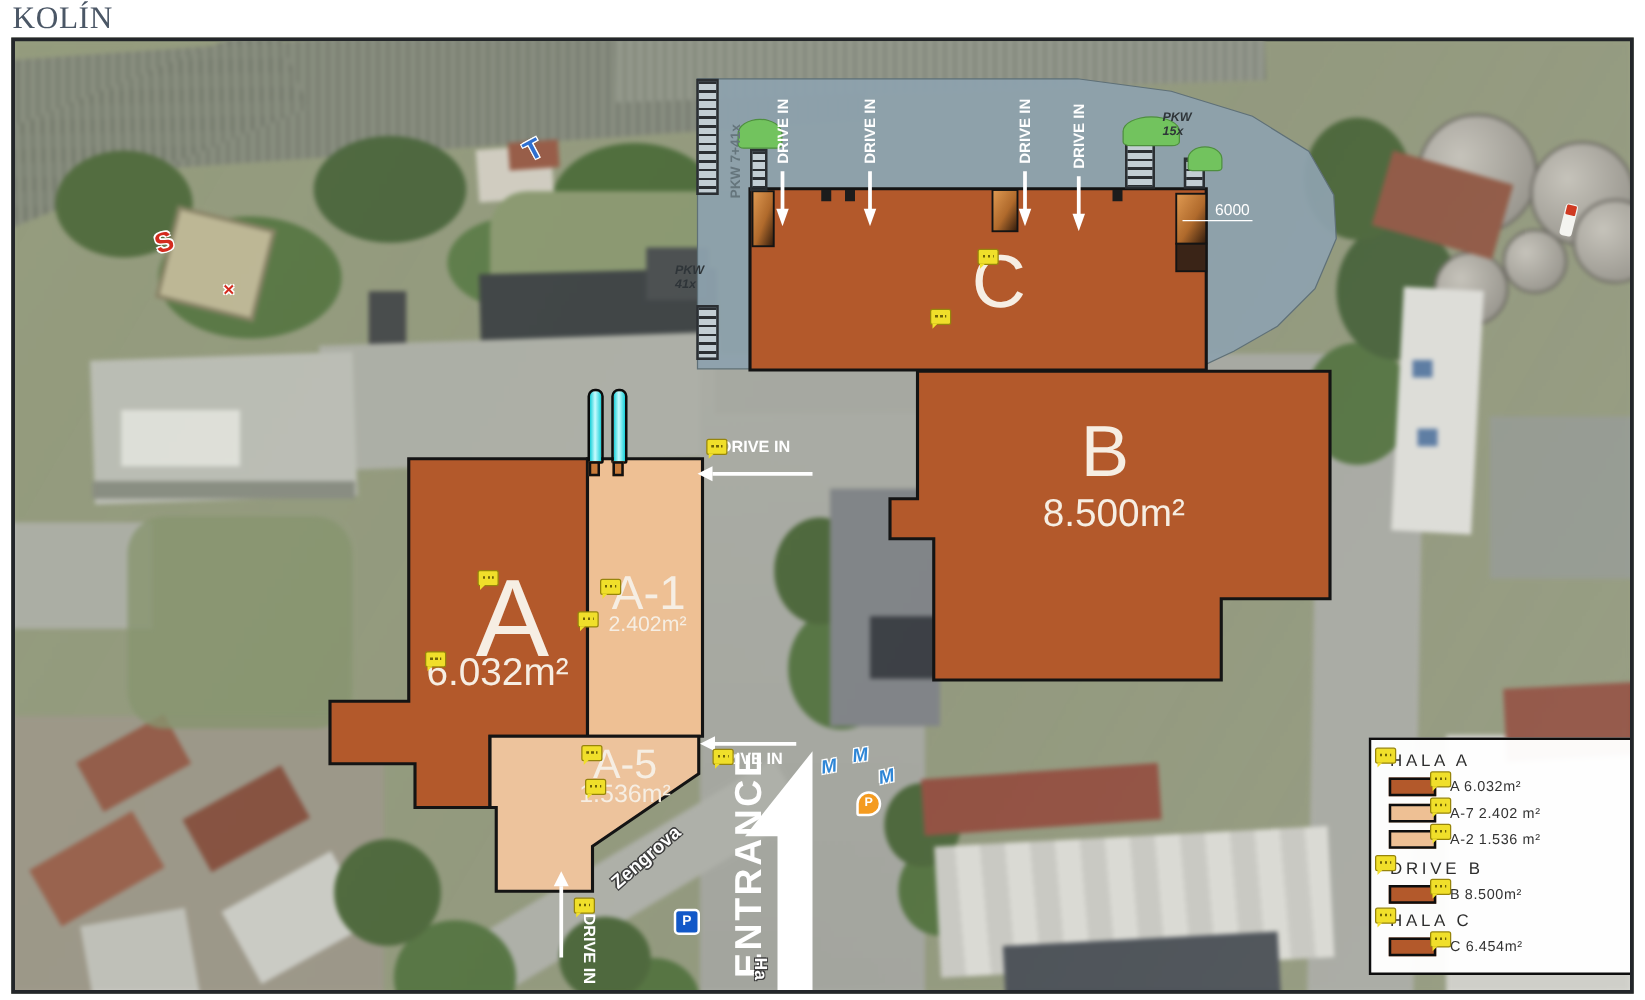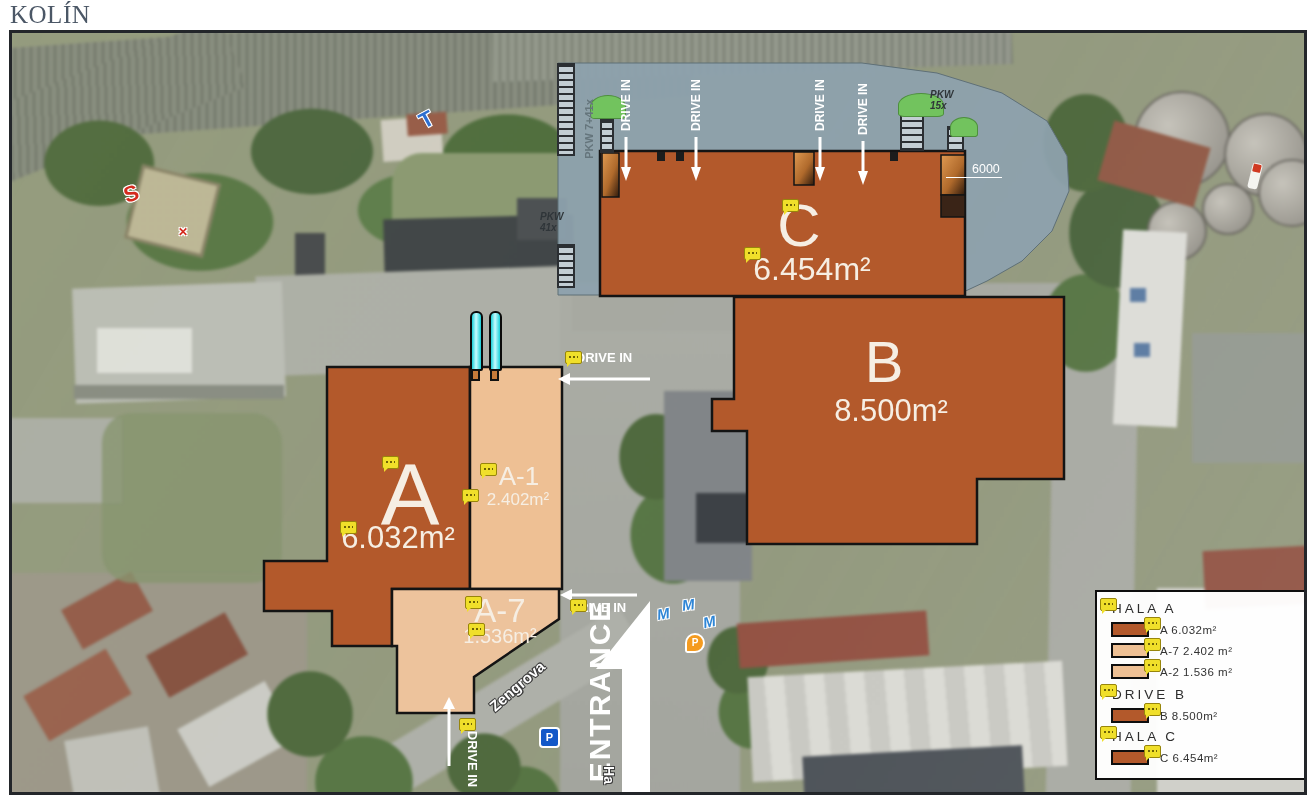--- a/index.html
+++ b/index.html
@@ -183,28 +183,27 @@
         <line x1="684" y1="104" x2="684" y2="136"></line>
         <line x1="808" y1="104" x2="808" y2="136"></line>
         <line x1="851" y1="108" x2="851" y2="140"></line>
         <line x1="638" y1="346" x2="558" y2="346"></line>
         <line x1="625" y1="562" x2="560" y2="562"></line>
         <line x1="437" y1="733" x2="437" y2="676"></line>
       </g>
     </svg>
 
     <div class="hall-name ctr" style="left:787px;top:192px;font-size:60px;z-index:5;">C</div>
-    <div class="hall-area ctr" style="left:800px;top:236px;font-size:32px;z-index:5;">6.454m²</div>
     <div class="hall-name ctr" style="left:872px;top:328px;font-size:58px;z-index:5;">B</div>
     <div class="hall-area ctr" style="left:879px;top:378px;font-size:31px;z-index:5;">8.500m²</div>
     <div class="hall-name ctr" style="left:398px;top:462px;font-size:88px;z-index:5;">A</div>
     <div class="hall-area ctr" style="left:386px;top:505px;font-size:31px;z-index:5;">6.032m²</div>
-    <div class="hall-name ctr" style="left:507px;top:443px;font-size:26px;z-index:5;">A-1</div>
+    <div class="hall-name ctr" style="left:507px;top:443px;font-size:38px;z-index:5;">A-1</div>
     <div class="hall-area ctr" style="left:506px;top:467px;font-size:17px;z-index:5;">2.402m²</div>
-    <div class="hall-name ctr" style="left:488px;top:578px;font-size:33px;z-index:5;">A-7</div>
+    <div class="hall-name ctr" style="left:488px;top:578px;font-size:33px;z-index:5;">A-5</div>
     <div class="hall-area ctr" style="left:488px;top:603px;font-size:20px;z-index:5;">1.536m²</div>
 
     <div class="wlbl rotccw" style="left:614px;top:72px;font-size:12px;z-index:6;">DRIVE IN</div>
     <div class="wlbl rotccw" style="left:684px;top:72px;font-size:12px;z-index:6;">DRIVE IN</div>
     <div class="wlbl rotccw" style="left:808px;top:72px;font-size:12px;z-index:6;">DRIVE IN</div>
     <div class="wlbl rotccw" style="left:851px;top:76px;font-size:12px;z-index:6;">DRIVE IN</div>
     <div class="wlbl ctr" style="left:592px;top:324px;font-size:13px;z-index:6;">DRIVE IN</div>
     <div class="wlbl ctr" style="left:586px;top:574px;font-size:13px;z-index:6;">DRIVE IN</div>
     <div class="wlbl rotcw" style="left:460px;top:726px;font-size:13px;z-index:6;">DRIVE IN</div>
     <div class="wlbl rotccw" style="left:588px;top:658px;font-size:30px;letter-spacing:2px;z-index:6;">ENTRANCE</div>

